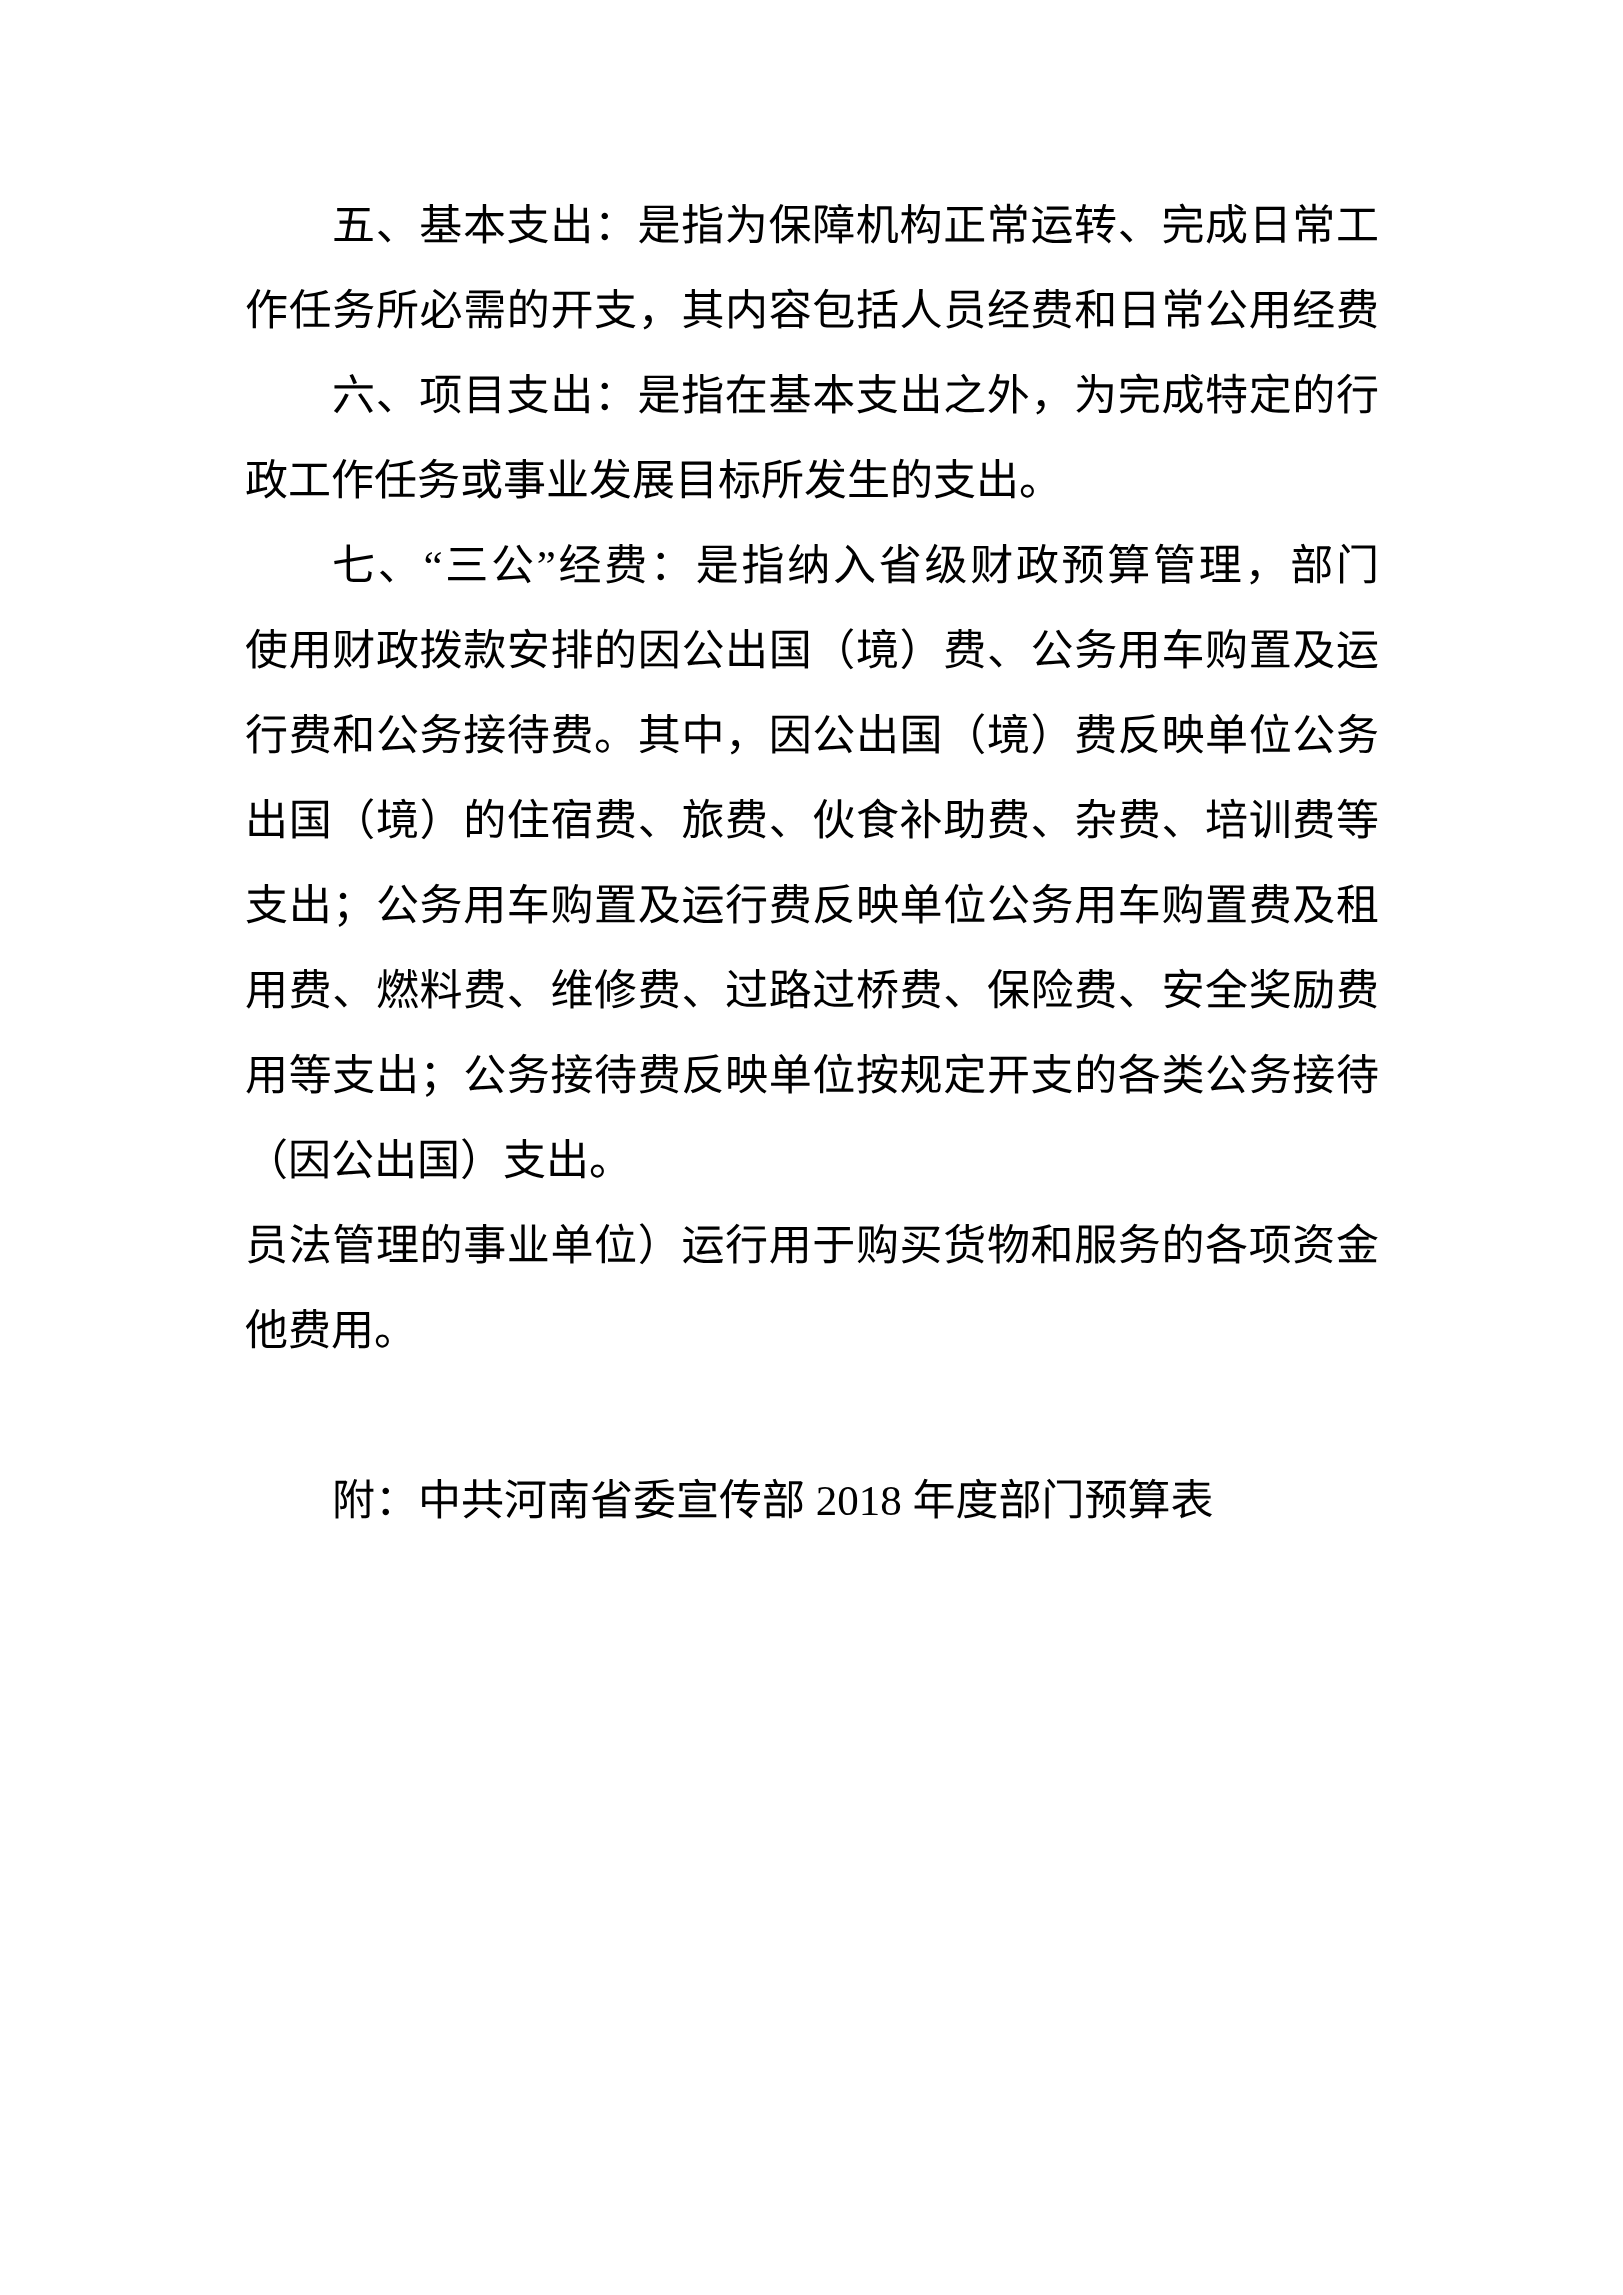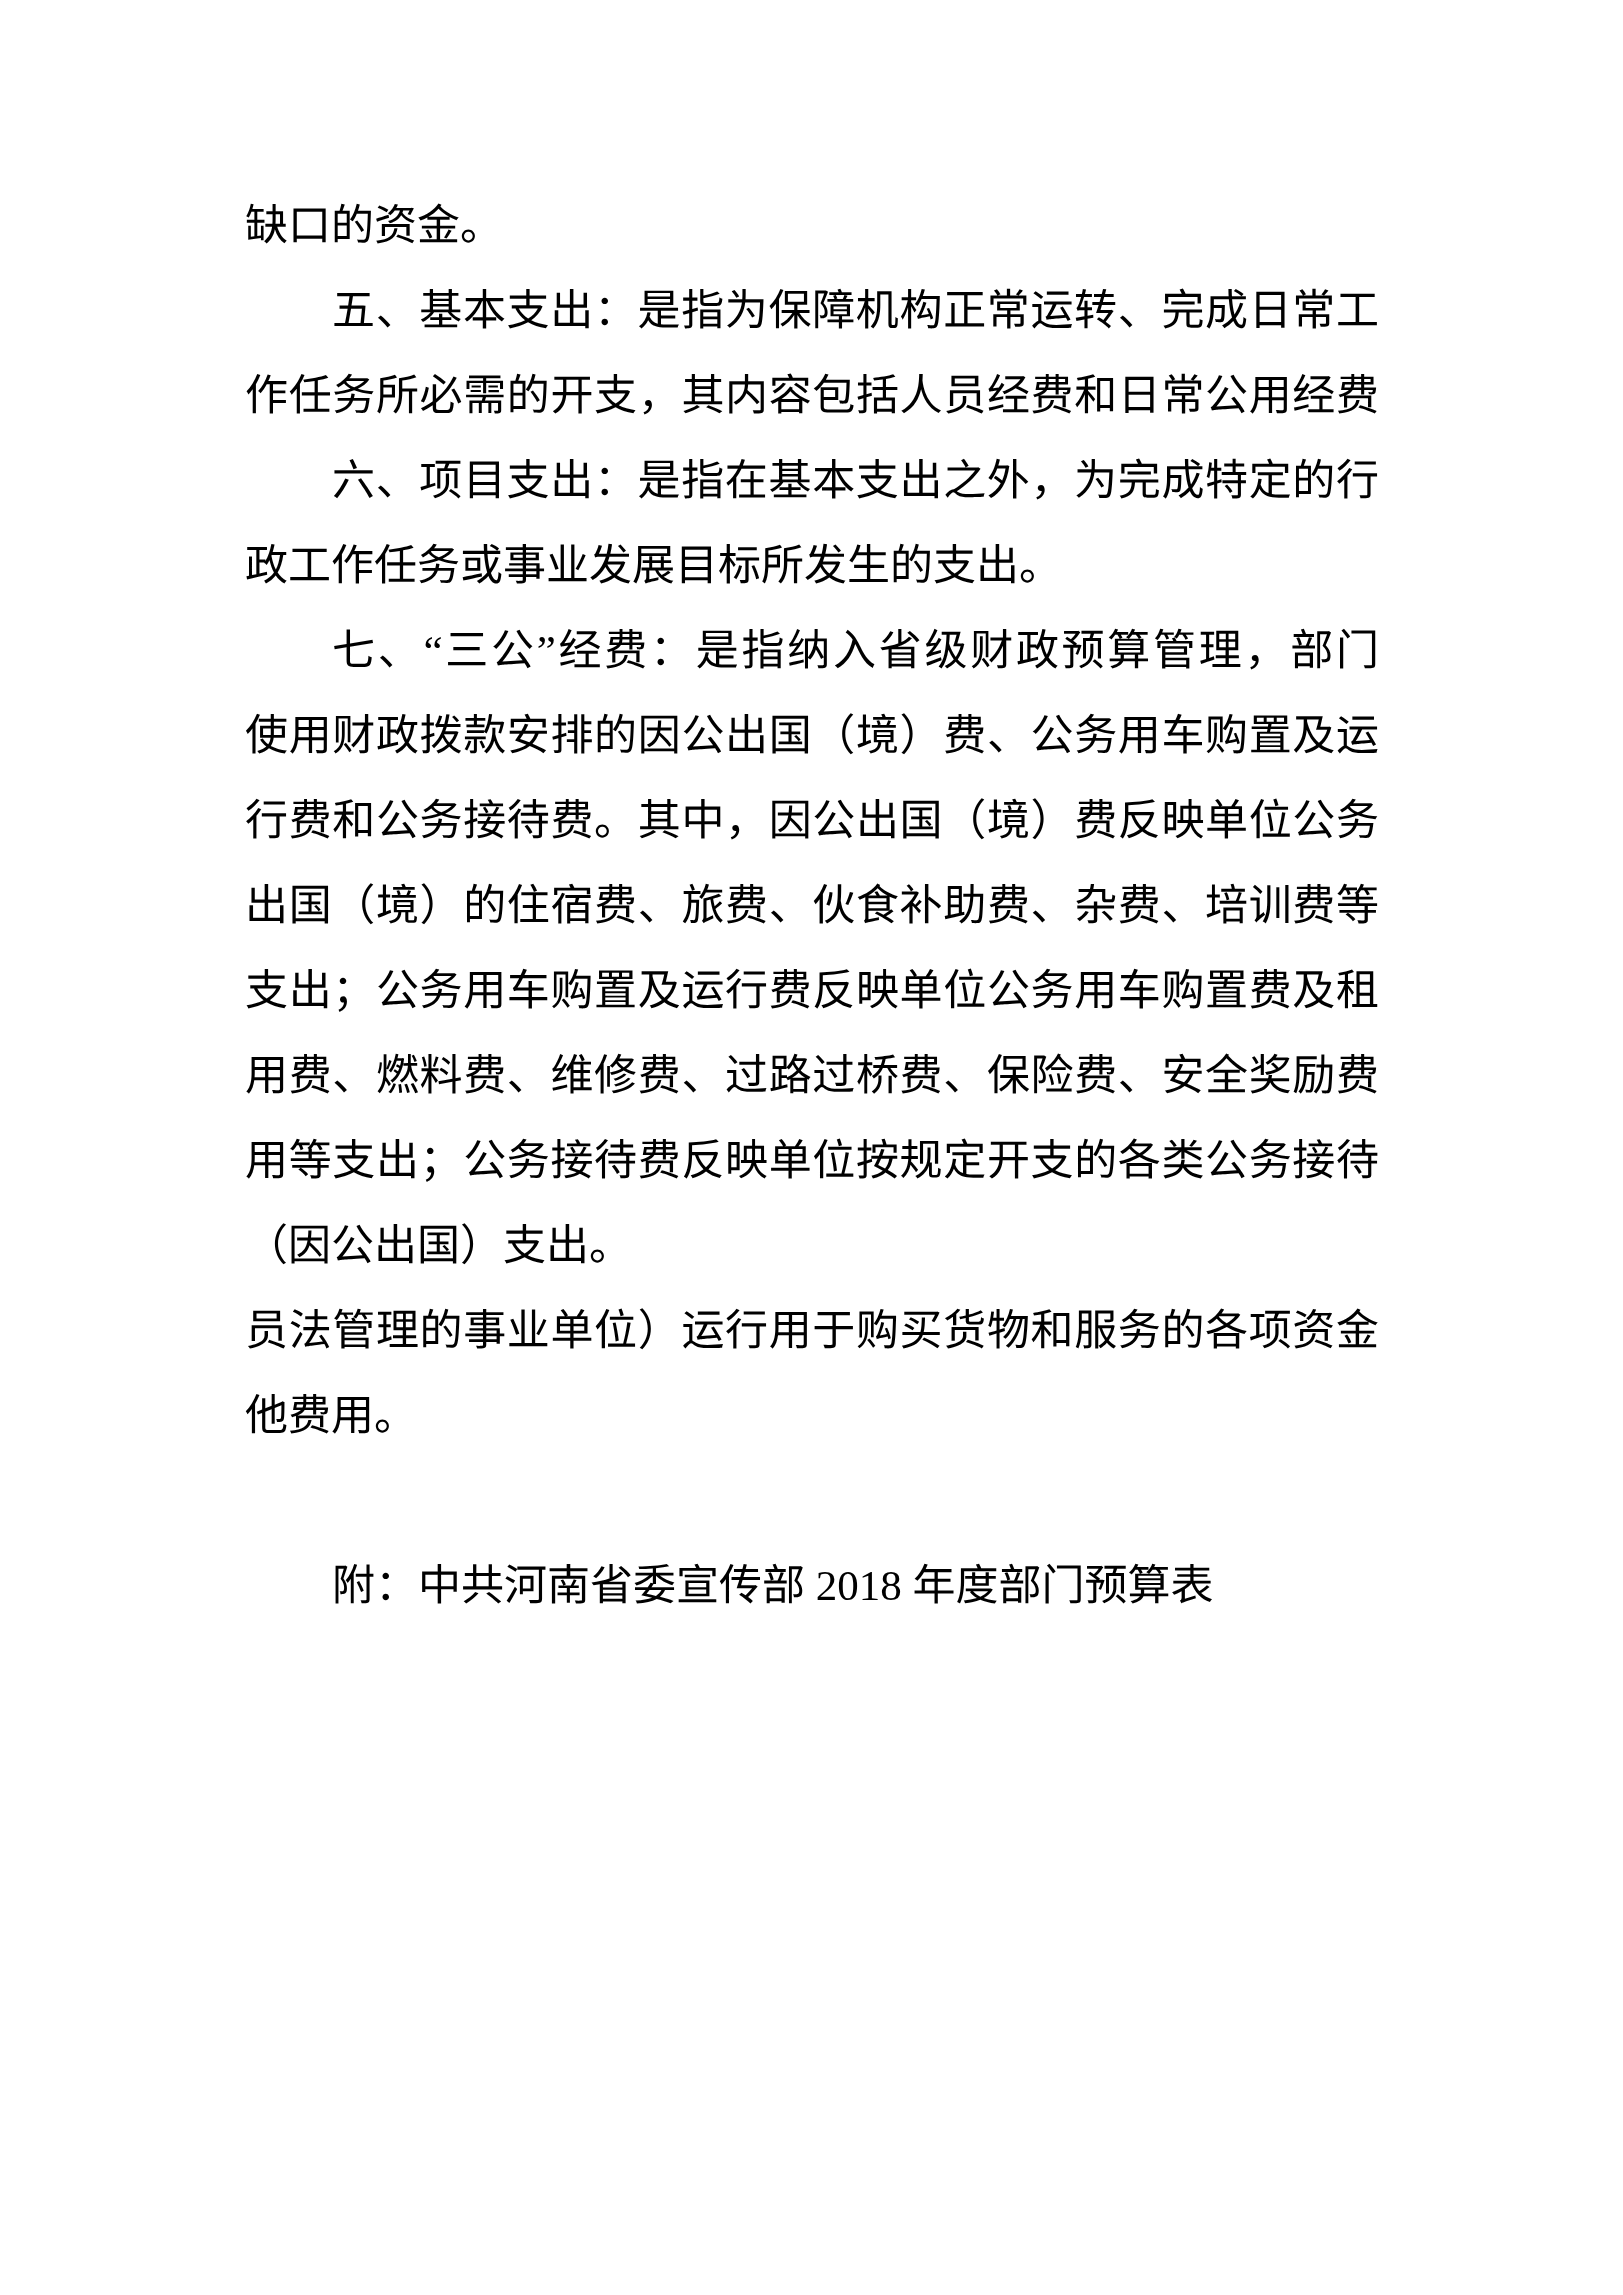--- a/index.html
+++ b/index.html
@@ -44,21 +44,20 @@
   }
   .line.attachment {
     margin-top: 85px; 
   }
 </style>
 </head>
 <body>
 
 <div class="page">
   <div class="content">
-    <div class="line">缺口的资金。</div>
     <div class="line full indent">五、基本支出：是指为保障机构正常运转、完成日常工</div>
     <div class="line full">作任务所必需的开支，其内容包括人员经费和日常公用经费</div>
     <div class="line full indent">六、项目支出：是指在基本支出之外，为完成特定的行</div>
     <div class="line">政工作任务或事业发展目标所发生的支出。</div>
     <div class="line full indent">七、“三公”经费：是指纳入省级财政预算管理，部门</div>
     <div class="line full">使用财政拨款安排的因公出国（境）费、公务用车购置及运</div>
     <div class="line full">行费和公务接待费。其中，因公出国（境）费反映单位公务</div>
     <div class="line full">出国（境）的住宿费、旅费、伙食补助费、杂费、培训费等</div>
     <div class="line full">支出；公务用车购置及运行费反映单位公务用车购置费及租</div>
     <div class="line full">用费、燃料费、维修费、过路过桥费、保险费、安全奖励费</div>

